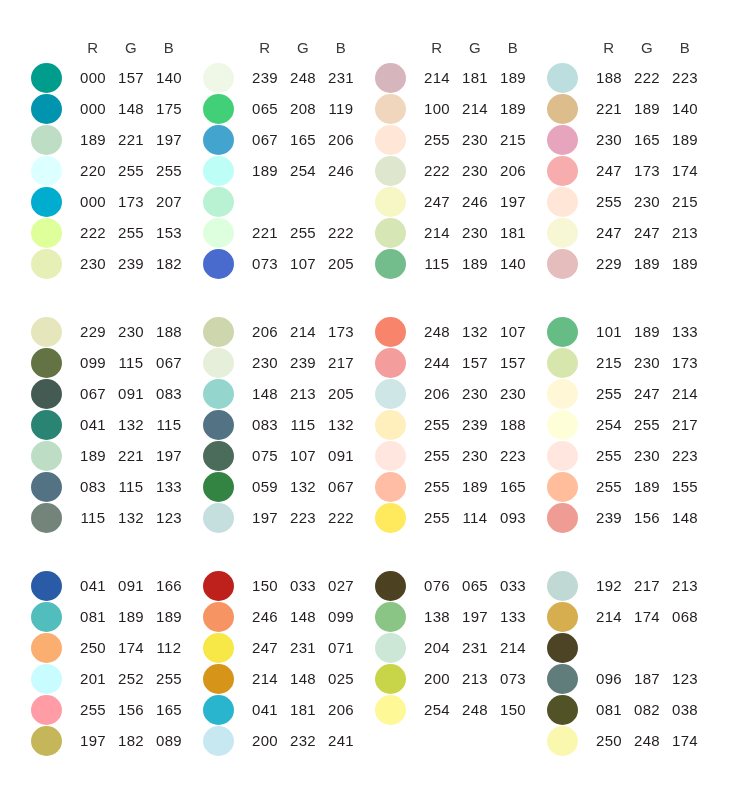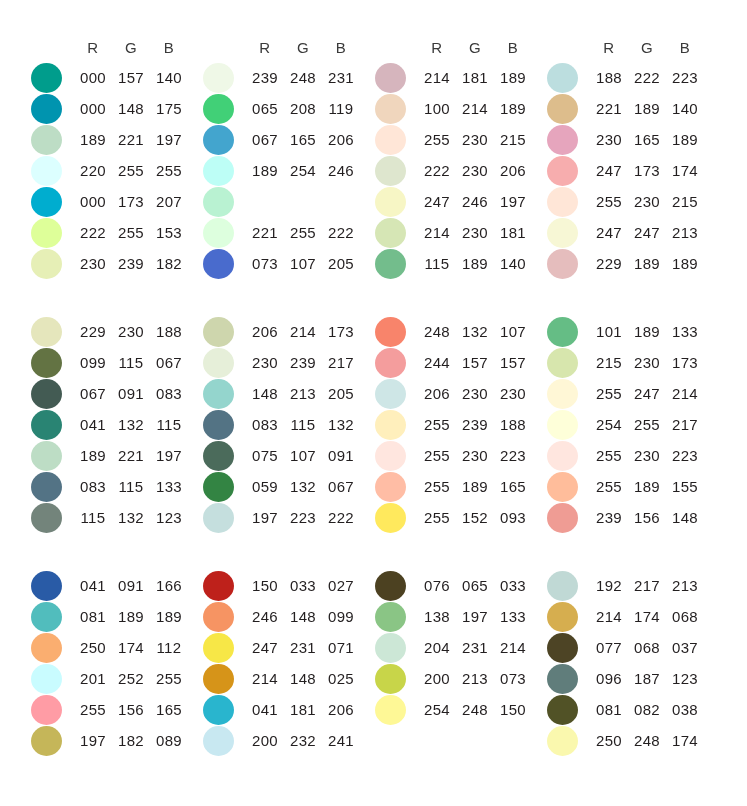--- a/index.html
+++ b/index.html
@@ -523,21 +523,21 @@
             <div class="rgb-values">
               <span class="rgb-num">255</span>
               <span class="rgb-num">189</span>
               <span class="rgb-num">165</span>
             </div>
           </div>
           <div class="swatch-row">
             <div class="swatch-dot" style="background: rgb(255, 233, 93);"></div>
             <div class="rgb-values">
               <span class="rgb-num">255</span>
-              <span class="rgb-num">152</span>
+              <span class="rgb-num">114</span>
               <span class="rgb-num">093</span>
             </div>
           </div>
         </div>
         <div class="palette-column">
           <div class="swatch-row">
             <div class="swatch-dot" style="background: rgb(101, 189, 133);"></div>
             <div class="rgb-values">
               <span class="rgb-num">101</span>
               <span class="rgb-num">189</span>
@@ -750,25 +750,20 @@
           <div class="swatch-row">
             <div class="swatch-dot" style="background: rgb(214, 174, 79);"></div>
             <div class="rgb-values">
               <span class="rgb-num">214</span>
               <span class="rgb-num">174</span>
               <span class="rgb-num">068</span>
             </div>
           </div>
           <div class="swatch-row">
             <div class="swatch-dot" style="background: rgb(77, 68, 37);"></div>
-            <div class="rgb-values">
-              <span class="rgb-num">077</span>
-              <span class="rgb-num">068</span>
-              <span class="rgb-num">037</span>
-            </div>
           </div>
           <div class="swatch-row">
             <div class="swatch-dot" style="background: rgb(96, 125, 123);"></div>
             <div class="rgb-values">
               <span class="rgb-num">096</span>
               <span class="rgb-num">187</span>
               <span class="rgb-num">123</span>
             </div>
           </div>
           <div class="swatch-row">

